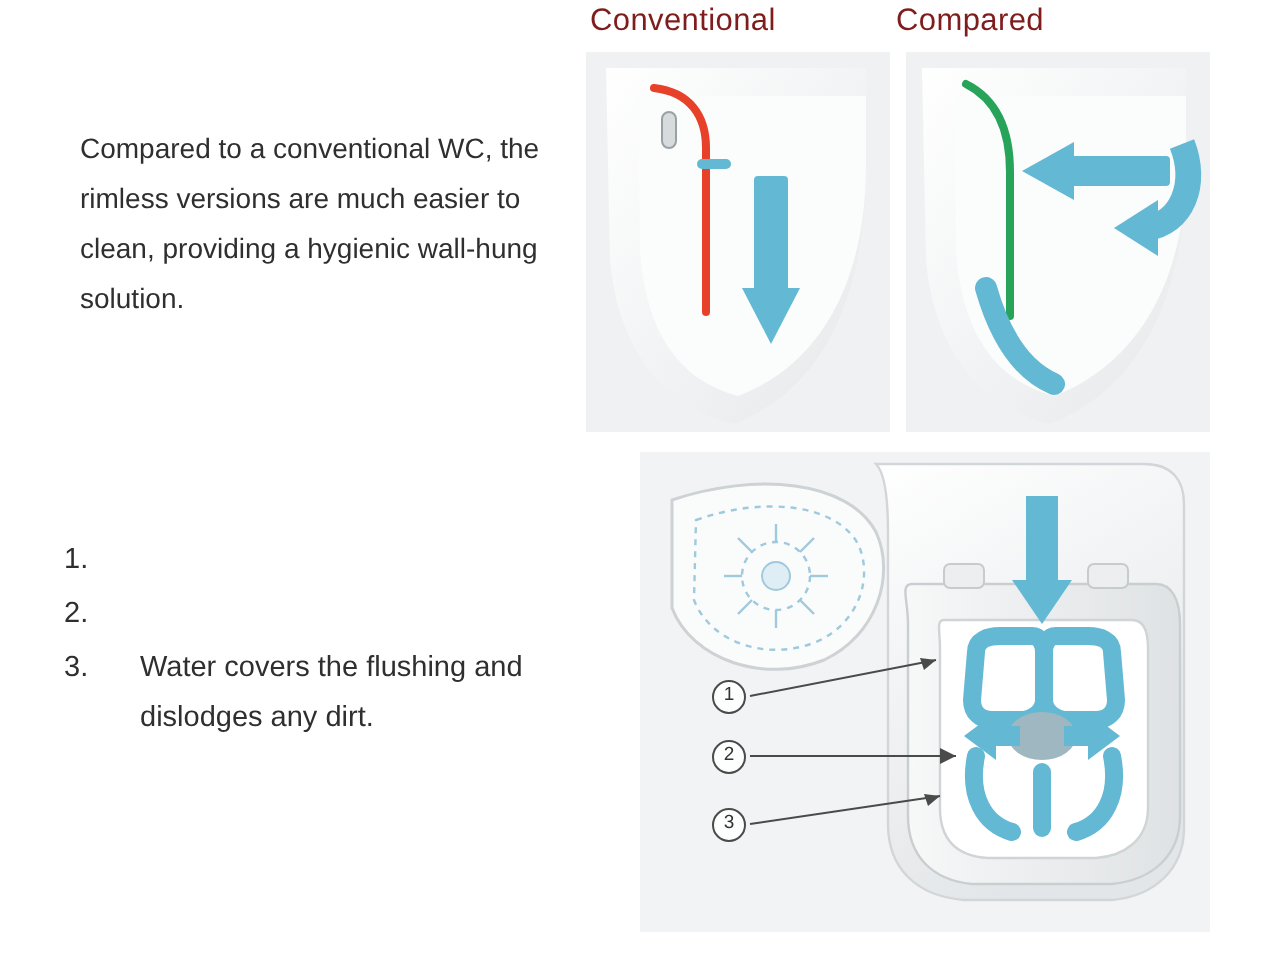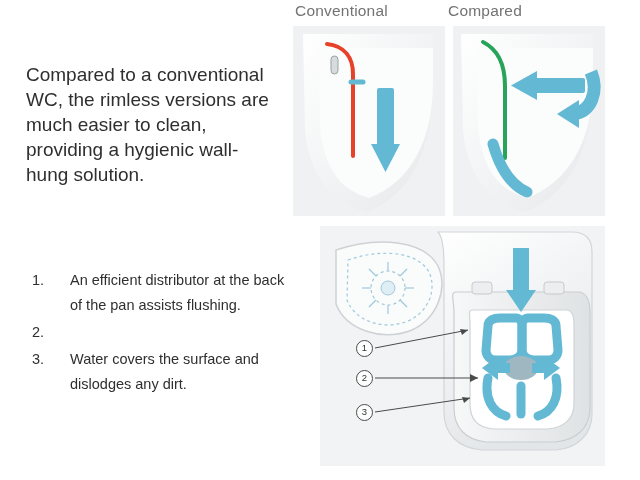--- a/index.html
+++ b/index.html
@@ -12,24 +12,24 @@
     height: 480px;
     position: relative;
     overflow: hidden;
     font-family: "Liberation Sans", sans-serif;
     color: #2b2b2b;
   }
 
   
   #intro-text {
     position: absolute;
-    left: 26px;
+    left: 40px;
     top: 62px;
     width: 252px;
-    font-size: 19px;
+    font-size: 14px;
     line-height: 25px;
     color: #2f2f2f;
   }
 
   #steps-list {
     position: absolute;
     left: 32px;
     top: 268px;
     width: 268px;
     font-size: 14.5px;
@@ -46,21 +46,21 @@
     flex: 0 0 38px;
   }
   .step-body {
     flex: 1 1 auto;
   }
 
   
   .panel-title {
     position: absolute;
     font-size: 15.5px;
-    color: #737373;
+    color: #7f1d1d;
     letter-spacing: .2px;
   }
   #title-conventional { left: 295px; top: 2px; }
   #title-rimless { left: 448px; top: 2px; }
 
   .photo-panel {
     position: absolute;
     top: 26px;
     height: 190px;
     background: #f0f1f2;
@@ -97,30 +97,29 @@
 </style>
 </head>
 <body>
 
 <div id="intro-text">Compared to a conventional WC, the rimless versions are much easier to clean, providing a hygienic wall-hung solution.</div>
 
 <div id="steps-list">
 
   <div class="step-row">
     <div class="step-num">1.</div>
-    <div class="step-body">An efficient distributor at the back of the pan assists flushing.</div>
   </div>
 
   <div class="step-row">
     <div class="step-num">2.</div>
   </div>
 
   <div class="step-row">
     <div class="step-num">3.</div>
-    <div class="step-body">Water covers the surface and dislodges any dirt.</div>
+    <div class="step-body">Water covers the flushing and dislodges any dirt.</div>
   </div>
 
 </div>
 
 <div id="title-conventional" class="panel-title">Conventional</div>
 
 <div id="title-rimless" class="panel-title">Compared</div>
 
 <div id="panel-conventional" class="photo-panel">
   <svg width="152" height="190" viewBox="0 0 152 190">

